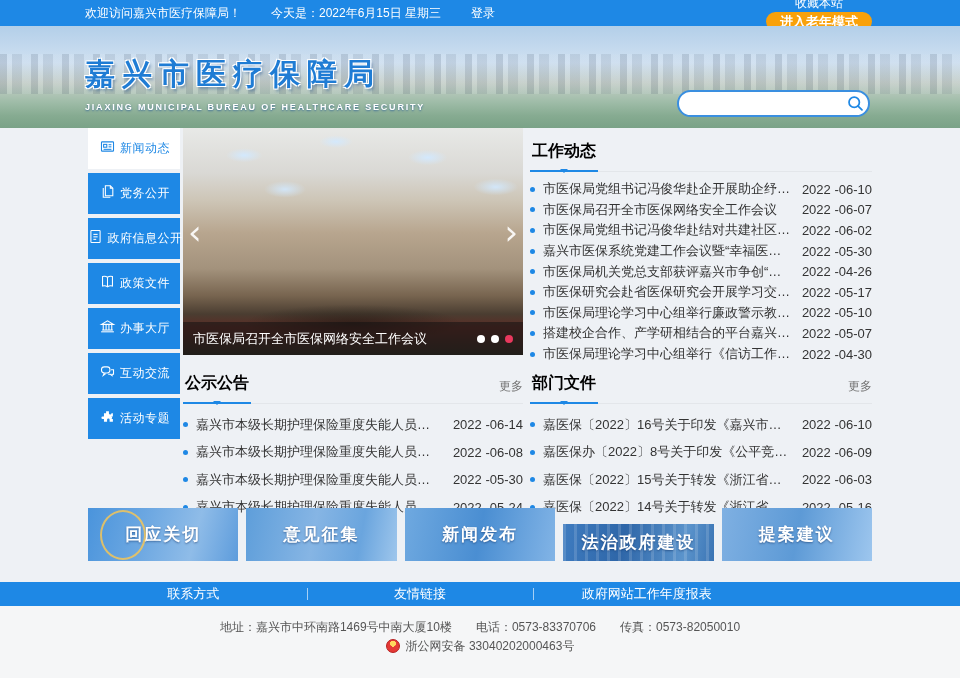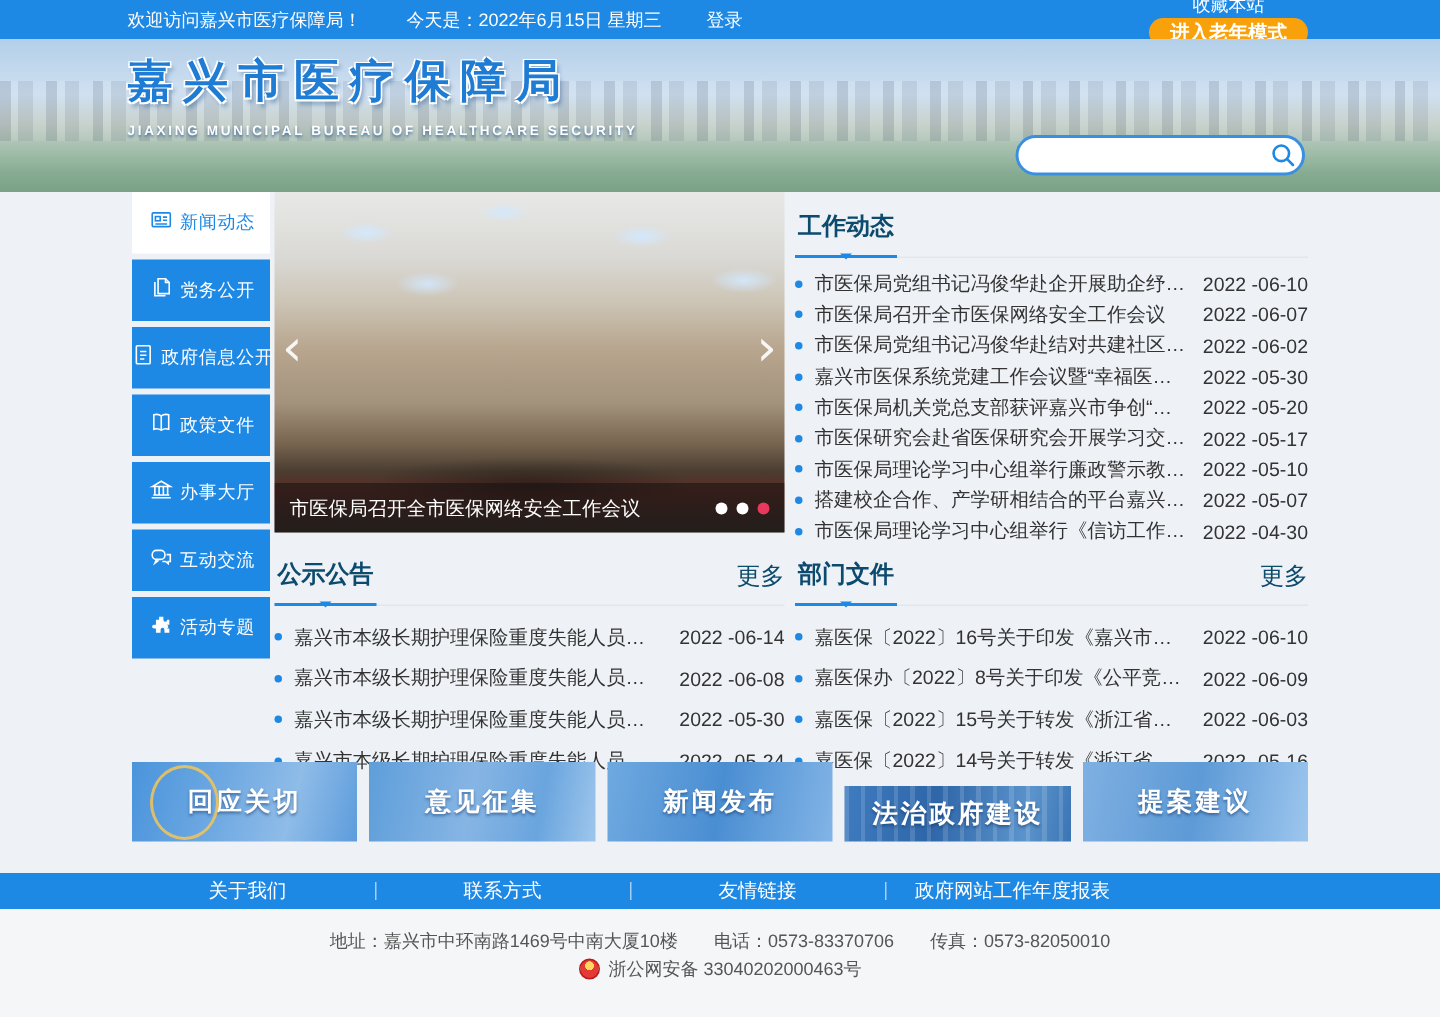--- a/index.html
+++ b/index.html
@@ -14,21 +14,21 @@
   .topbar a { color:#fff; cursor:pointer; }
   .elder-btn { background:#f9a10a; color:#fff; border:none; border-radius:10px; height:19px;
                padding:0 14px; font-size:13px; font-weight:bold; cursor:pointer; font-family:inherit; }
 
   
   .header { height:102px; position:relative; overflow:hidden;
     background:linear-gradient(180deg,#b3cfe9 0%,#cfe0f1 36%,#c6cfc8 56%,#a0bda9 74%,#86ab91 88%,#7aa287 100%); }
   .header::before { content:""; position:absolute; left:0; right:0; top:28px; height:40px; opacity:.6;
     background:repeating-linear-gradient(90deg, rgba(96,110,128,.35) 0 7px, rgba(230,238,244,.25) 7px 12px,
                rgba(120,134,150,.3) 12px 22px, rgba(214,226,234,.22) 22px 31px); }
-  .logo { position:absolute; left:85px; top:8px; }
+  .logo { position:absolute; left:85px; top:28px; }
   .logo-title { font-size:30px; font-weight:bold; color:#1f7cd4; letter-spacing:7px;
     text-shadow:-1px -1px 0 #fff,1px -1px 0 #fff,-1px 1px 0 #fff,1px 1px 0 #fff,2px 3px 3px rgba(30,80,140,.45); }
   .logo-sub { font-size:9px; font-weight:bold; color:#fff; letter-spacing:1.8px; margin-top:7px;
     text-shadow:0 1px 2px rgba(40,90,150,.8); }
   .search { position:absolute; right:90px; top:64px; width:193px; height:27px; background:#fff;
     border:2px solid #3a8fe0; border-radius:15px; display:flex; align-items:center; }
   .search input { flex:1; border:none; outline:none; background:transparent; margin-left:12px;
     font-size:12px; font-family:inherit; }
   .search .sicon { margin-right:9px; display:flex; cursor:pointer; }
 
@@ -63,25 +63,25 @@
   .dots span.active { background:#e8385d; }
   .arrow { position:absolute; top:46%; transform:translateY(-50%); color:rgba(255,255,255,.9);
     font-size:34px; line-height:1; cursor:pointer; user-select:none; font-family:"DejaVu Sans",sans-serif; }
   .arrow.prev { left:5px; } .arrow.next { right:5px; }
 
   
   .panel { flex:1; min-width:0; padding-top:10px; }
   .row2 .panel { padding-top:6px; }
   .row2 .panel.half { width:340px; flex:none; margin-right:7px; }
   .panel-head { display:flex; align-items:flex-end; border-bottom:1px solid #e3e6ea; height:34px; }
-  .panel-title { color:#0c4a6e; font-size:16px; font-weight:bold; padding:0 2px 8px;
+  .panel-title { color:#000000; font-size:16px; font-weight:bold; padding:0 2px 8px;
     border-bottom:2px solid #1e88e5; margin-bottom:-1px; position:relative; }
   .panel-title::after { content:""; position:absolute; left:50%; bottom:-7px; margin-left:-4px;
     border:4px solid transparent; border-top-color:#1e88e5; }
-  .more { margin-left:auto; color:#0c4a6e; font-size:16px; padding-bottom:8px; cursor:pointer; }
+  .more { margin-left:auto; color:#737373; font-size:12px; padding-bottom:8px; cursor:pointer; }
 
   .news-list { list-style:none; margin-top:7px; }
   .news-row { display:flex; align-items:center; height:20.6px; font-size:13px; }
   .row2 .news-row { height:27.5px; }
   .dotb { width:5px; height:5px; border-radius:50%; background:#1e88e5; margin-right:8px; flex:none; }
   .nt { color:#333; flex:1; min-width:0; white-space:nowrap; overflow:hidden; text-overflow:ellipsis;
     margin-right:10px; cursor:pointer; }
   .nd { color:#333; flex:none; }
 
   
@@ -260,21 +260,21 @@
               <span class="nd">2022 -06-02</span>
             </li>
           <li class="news-row">
               <span class="dotb"></span>
               <a class="nt">嘉兴市医保系统党建工作会议暨“幸福医保”党建联...</a>
               <span class="nd">2022 -05-30</span>
             </li>
           <li class="news-row">
               <span class="dotb"></span>
               <a class="nt">市医保局机关党总支部获评嘉兴市争创“建设清廉机...</a>
-              <span class="nd">2022 -05-20</span>
+              <span class="nd">2022 -04-26</span>
             </li>
           <li class="news-row">
               <span class="dotb"></span>
               <a class="nt">市医保研究会赴省医保研究会开展学习交流活动</a>
               <span class="nd">2022 -05-17</span>
             </li>
           <li class="news-row">
               <span class="dotb"></span>
               <a class="nt">市医保局理论学习中心组举行廉政警示教育专题学习...</a>
               <span class="nd">2022 -05-10</span>
@@ -369,21 +369,20 @@
   <div class="banner b4">
       <span>法治政府建设</span>
     </div>
   <div class="banner b5">
       <span>提案建议</span>
     </div>
 </div>
 
 <div class="fnav">
   <ul>
-    <li>关于我们</li>
     <li>联系方式</li>
     <li>友情链接</li>
     <li>政府网站工作年度报表</li>
   </ul>
 </div>
 
 <div class="finfo">
   <div>
     <span class="seg">地址：嘉兴市中环南路1469号中南大厦10楼</span><span class="seg">电话：0573-83370706</span><span class="seg">传真：0573-82050010</span>
   </div>

